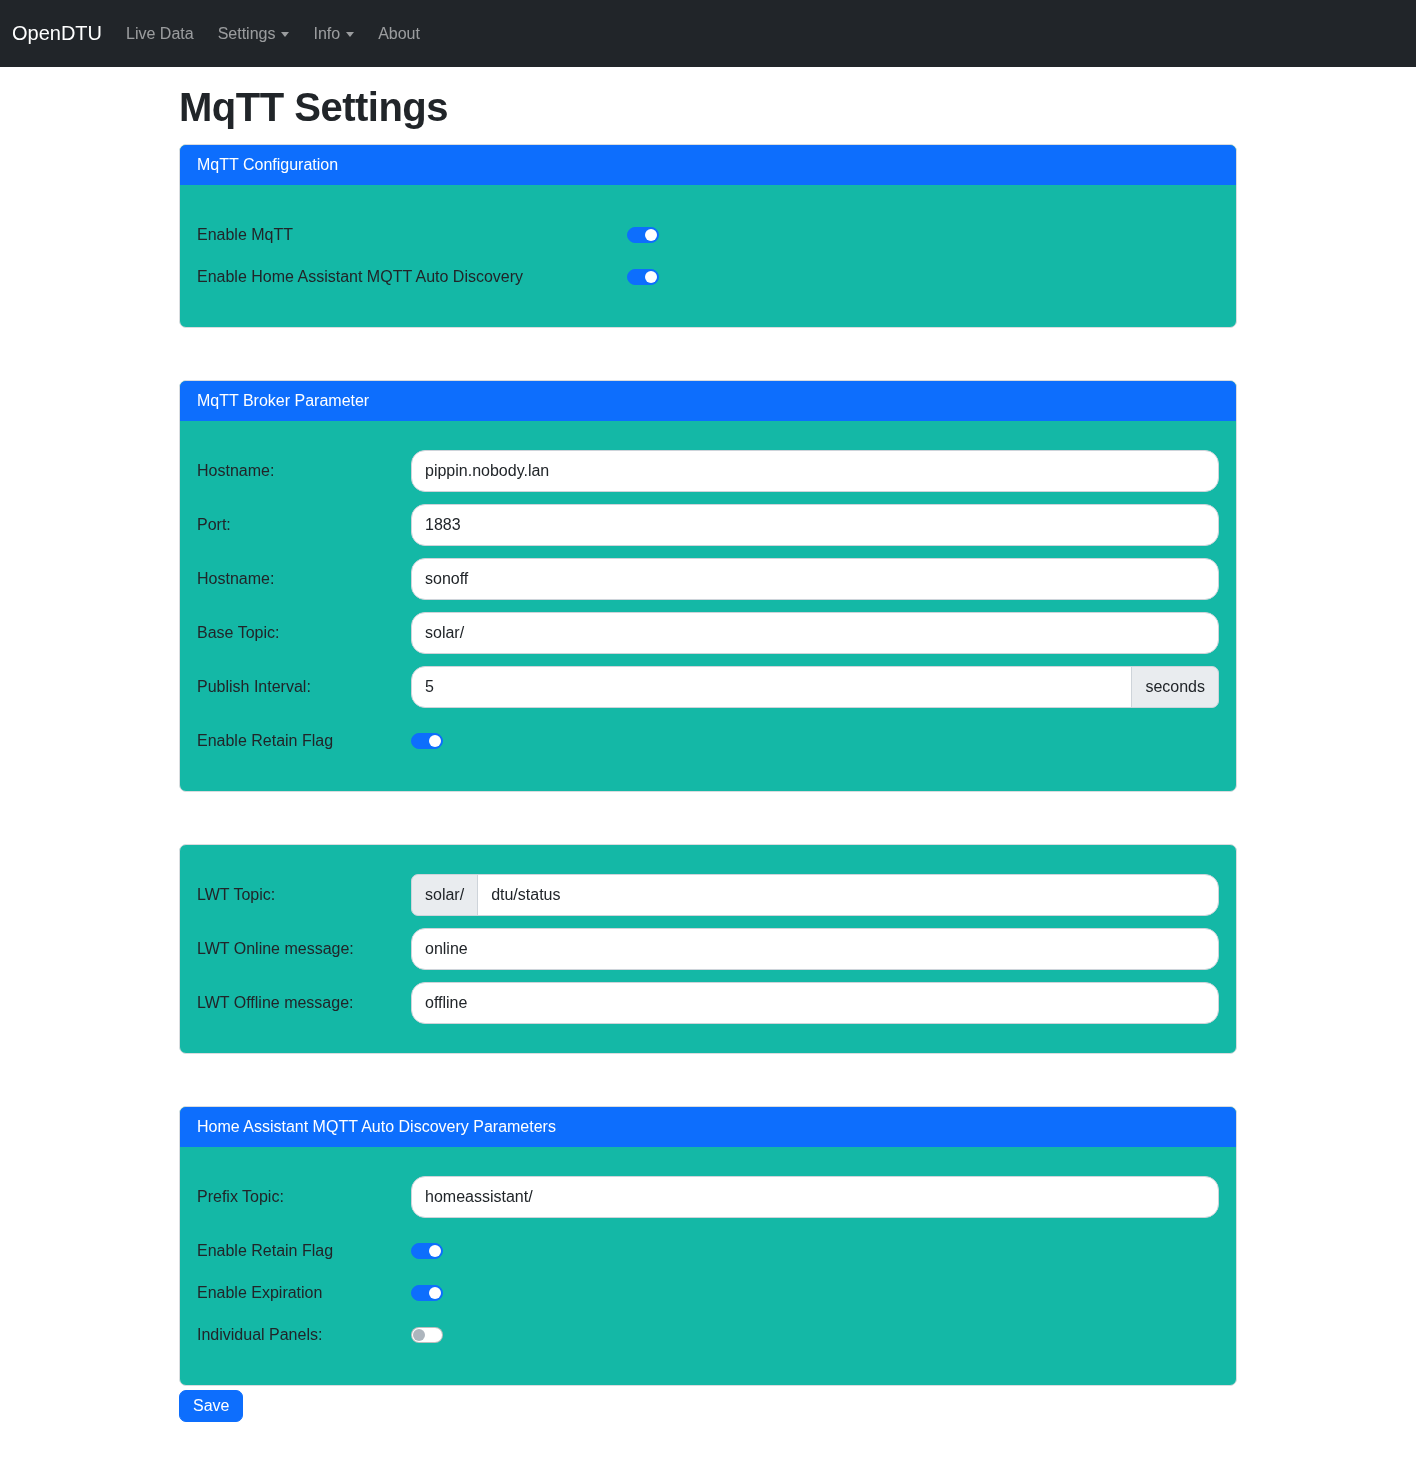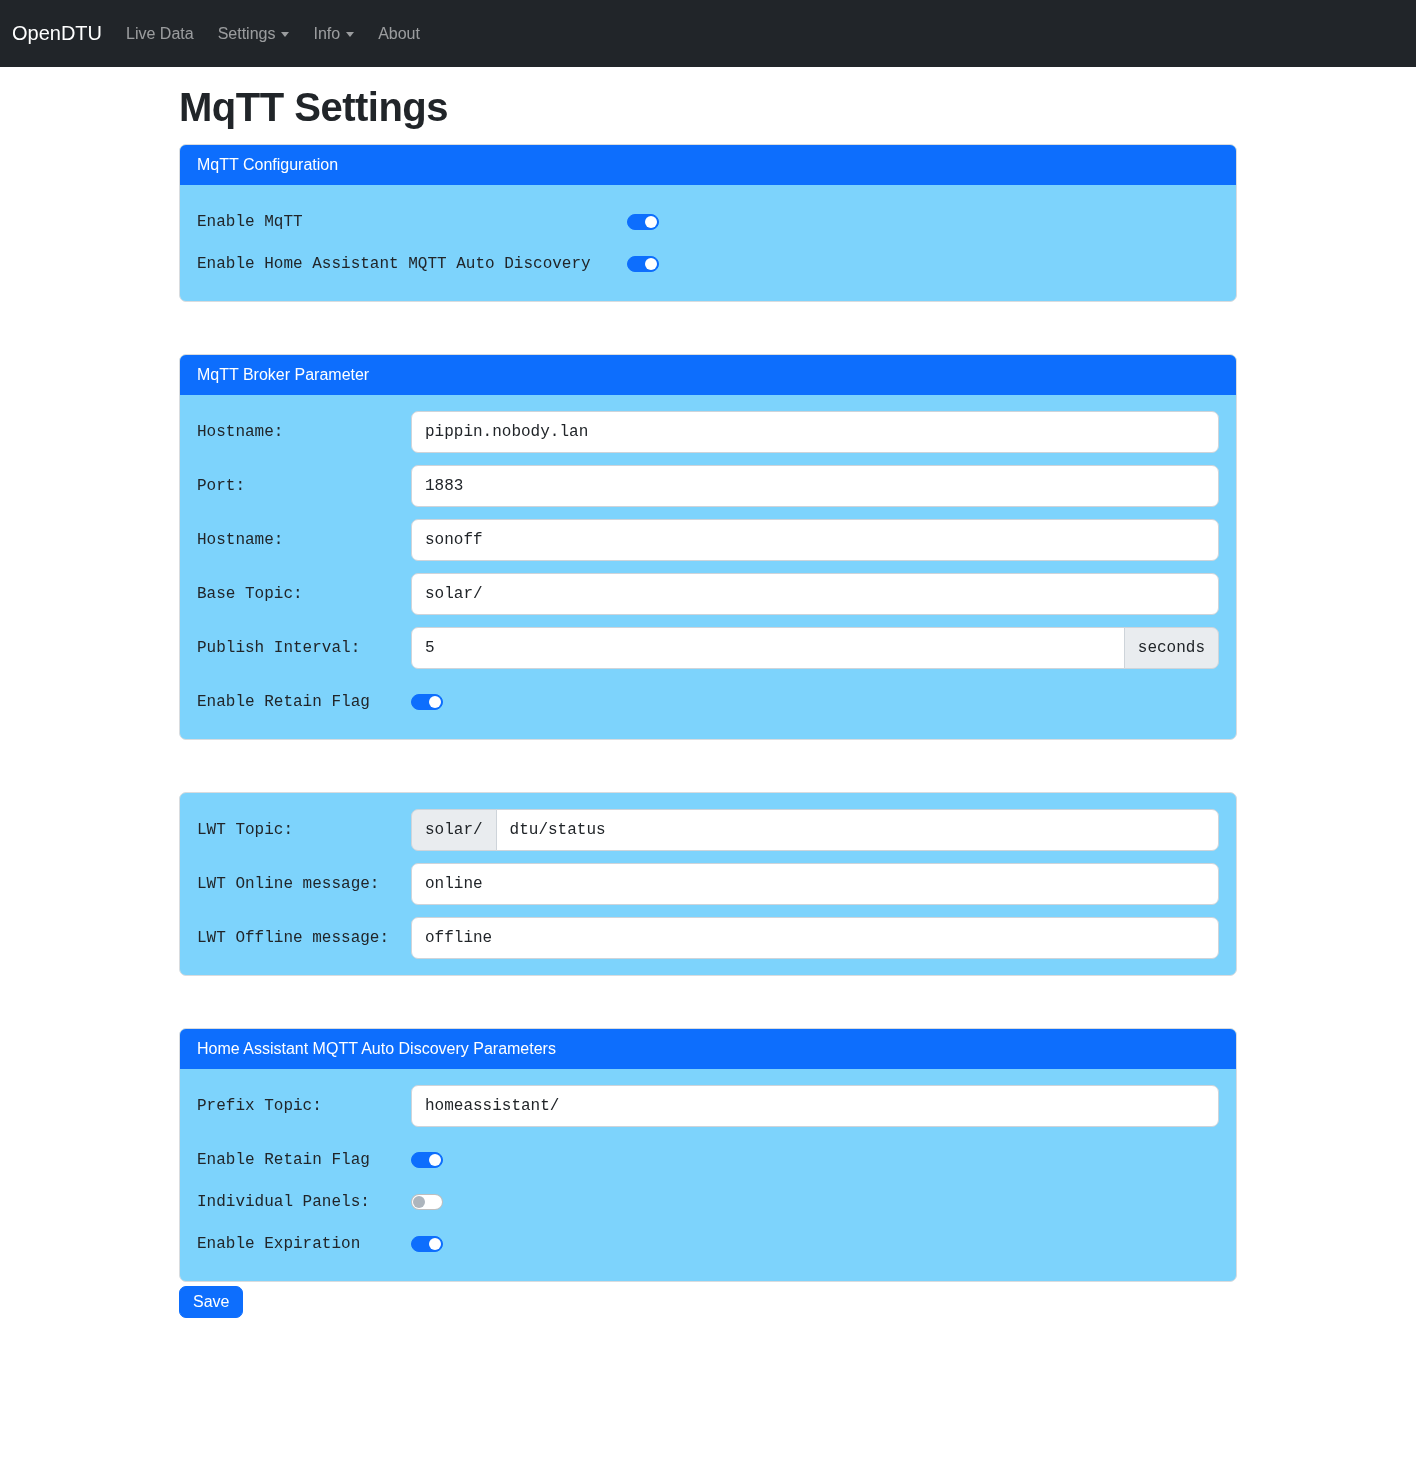--- a/index.html
+++ b/index.html
@@ -40,41 +40,41 @@
   
   .container{width:1058px;margin:0 auto;}
   h1.page-title{
     font-size:40px;line-height:48px;font-weight:600;color:#212529;
     margin:16px 0 13px 0;letter-spacing:-.5px;
   }
 
   
   .card{
     border:1px solid var(--card-border);border-radius:7px;
-    margin-bottom:52px;background:#7dd3fc;
+    margin-bottom:52px;background:#14b8a6;
   }
   .card:last-of-type{margin-bottom:2px;}
   .card-header{
     background:var(--primary);color:#fff;
     padding:8px 17px;font-size:16px;line-height:24px;
     border-radius:6px 6px 0 0;
   }
-  .card-body{padding:16px 17px;font-family:Liberation Mono, monospace;}
+  .card-body{padding:29px 17px;}
 
   
   .frow{display:flex;align-items:center;margin-bottom:12px;}
   .frow:last-child{margin-bottom:0;}
   .frow.switch-row{height:42px;margin-bottom:0;}
   .flabel{flex:0 0 214px;font-size:16px;color:var(--body-color);}
   .flabel.wide{flex:0 0 430px;}
   .fcol{flex:1;display:flex;align-items:center;}
 
   input.form-control{
     flex:1;height:42px;padding:8px 13px;font-size:16px;color:var(--body-color);
-    border:1px solid var(--input-border);border-radius:7px;background:#fff;
+    border:1px solid var(--input-border);border-radius:14px;background:#fff;
     font-family:inherit;outline:none;min-width:0;
   }
   .input-group{flex:1;display:flex;}
   .input-group input.form-control.has-suffix{border-top-right-radius:0;border-bottom-right-radius:0;}
   .input-group input.form-control.has-prefix{border-top-left-radius:0;border-bottom-left-radius:0;margin-left:-1px;}
   .addon{
     display:flex;align-items:center;padding:8px 13px;font-size:16px;
     background:var(--addon-bg);border:1px solid var(--input-border);color:var(--body-color);
     white-space:nowrap;
   }
@@ -244,31 +244,31 @@
       </div>
 
       <div class="frow switch-row">
         <label class="flabel">Enable Retain Flag</label>
         <div class="fcol">
           <span class="form-switch on"></span>
         </div>
       </div>
 
       <div class="frow switch-row">
+        <label class="flabel">Enable Expiration</label>
+        <div class="fcol">
+          <span class="form-switch on"></span>
+        </div>
+      </div>
+
+      <div class="frow switch-row">
         <label class="flabel">Individual Panels:</label>
         <div class="fcol">
           <span class="form-switch"></span>
         </div>
       </div>
 
-      <div class="frow switch-row">
-        <label class="flabel">Enable Expiration</label>
-        <div class="fcol">
-          <span class="form-switch on"></span>
-        </div>
-      </div>
-
     </div>
   </div>
 
   <button class="btn-primary">Save</button>
 
 </div>
 
 </body></html>

